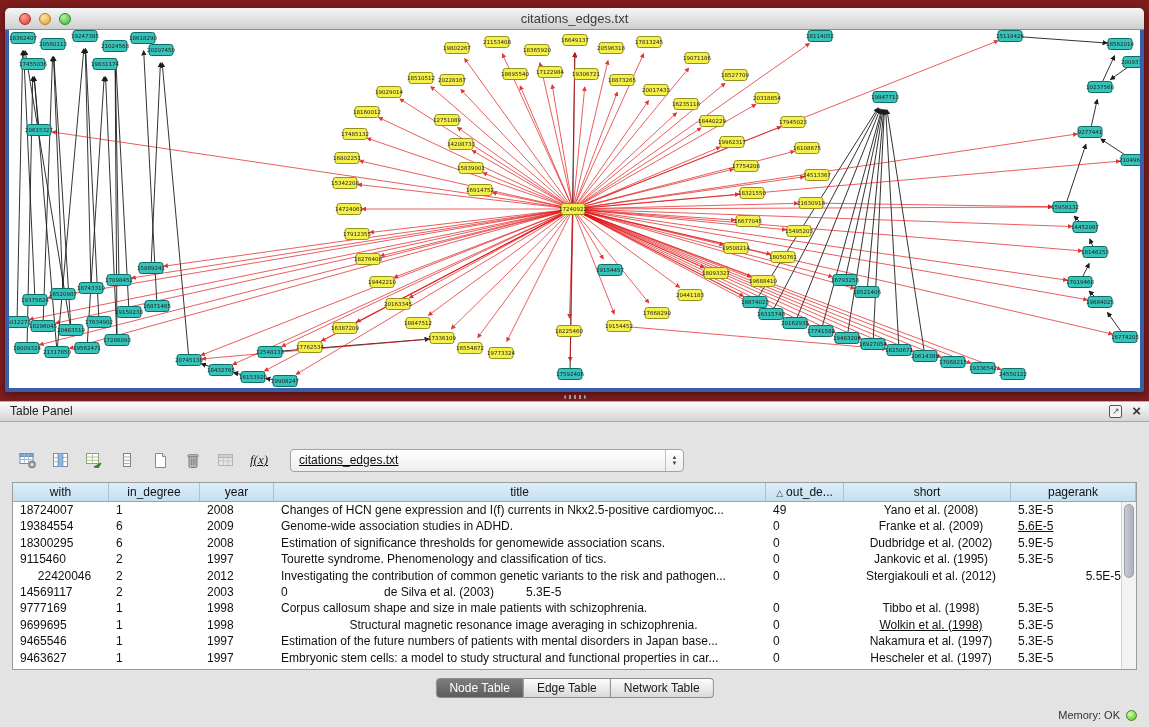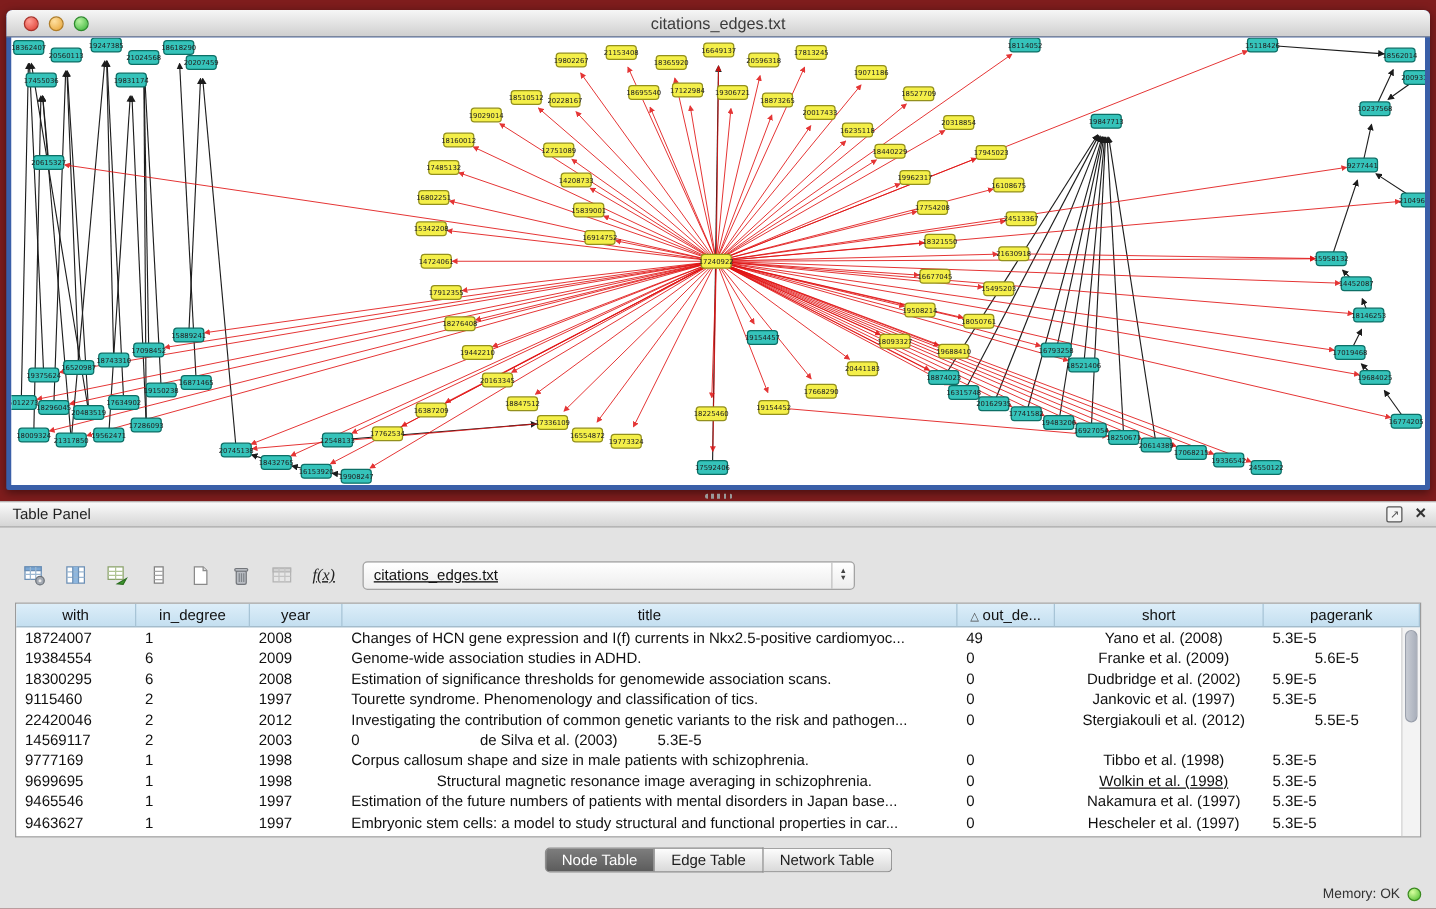--- a/index.html
+++ b/index.html
@@ -815,48 +815,48 @@
               <div class="td" style="width: 167px; text-align: center;">Yano et al. (2008)</div>
               <div class="td" style="flex: 1 1 0%; text-align: left;">5.3E-5</div>
             </div>
             <div class="tr">
               <div class="td" style="width: 96px; text-align: left;">19384554</div>
               <div class="td" style="width: 91px; text-align: left;">6</div>
               <div class="td" style="width: 74px; text-align: left;">2009</div>
               <div class="td" style="width: 492px; text-align: left;">Genome-wide association studies in ADHD.</div>
               <div class="td" style="width: 78px; text-align: left;">0</div>
               <div class="td" style="width: 167px; text-align: center;">Franke et al. (2009)</div>
-              <div class="td" style="flex: 1 1 0%; text-align: center;">5.6E-5</div>
+              <div class="td" style="flex: 1 1 0%; text-align: left; text-decoration: underline;">5.6E-5</div>
             </div>
             <div class="tr">
               <div class="td" style="width: 96px; text-align: left;">18300295</div>
               <div class="td" style="width: 91px; text-align: left;">6</div>
               <div class="td" style="width: 74px; text-align: left;">2008</div>
               <div class="td" style="width: 492px; text-align: left;">Estimation of significance thresholds for genomewide association scans.</div>
               <div class="td" style="width: 78px; text-align: left;">0</div>
               <div class="td" style="width: 167px; text-align: center;">Dudbridge et al. (2002)</div>
               <div class="td" style="flex: 1 1 0%; text-align: left;">5.9E-5</div>
             </div>
             <div class="tr">
               <div class="td" style="width: 96px; text-align: left;">9115460</div>
               <div class="td" style="width: 91px; text-align: left;">2</div>
               <div class="td" style="width: 74px; text-align: left;">1997</div>
               <div class="td" style="width: 492px; text-align: left;">Tourette syndrome. Phenomenology and classification of tics.</div>
               <div class="td" style="width: 78px; text-align: left;">0</div>
-              <div class="td" style="width: 167px; text-align: center;">Jankovic et al. (1997)</div>
+              <div class="td" style="width: 167px; text-align: center;">Jankovic et al. (1995)</div>
               <div class="td" style="flex: 1 1 0%; text-align: left;">5.3E-5</div>
             </div>
             <div class="tr">
-              <div class="td" style="width: 96px; text-align: left;">22420046</div>
+              <div class="td" style="width: 96px; text-align: center;">22420046</div>
               <div class="td" style="width: 91px; text-align: left;">2</div>
               <div class="td" style="width: 74px; text-align: left;">2012</div>
               <div class="td" style="width: 492px; text-align: left;">Investigating the contribution of common genetic variants to the risk and pathogen...</div>
               <div class="td" style="width: 78px; text-align: left;">0</div>
               <div class="td" style="width: 167px; text-align: center;">Stergiakouli et al. (2012)</div>
-              <div class="td" style="flex: 1 1 0%; text-align: center;">5.5E-5</div>
+              <div class="td" style="flex: 1 1 0%; text-align: right;">5.5E-5</div>
             </div>
             <div class="tr">
               <div class="td" style="width: 96px; text-align: left;">14569117</div>
               <div class="td" style="width: 91px; text-align: left;">2</div>
               <div class="td" style="width: 74px; text-align: left;">2003</div>
               <div class="td" style="width: 78px; text-align: left;">0</div>
               <div class="td" style="width: 167px; text-align: center;">de Silva et al. (2003)</div>
               <div class="td" style="flex: 1 1 0%; text-align: left;">5.3E-5</div>
             </div>
             <div class="tr">

